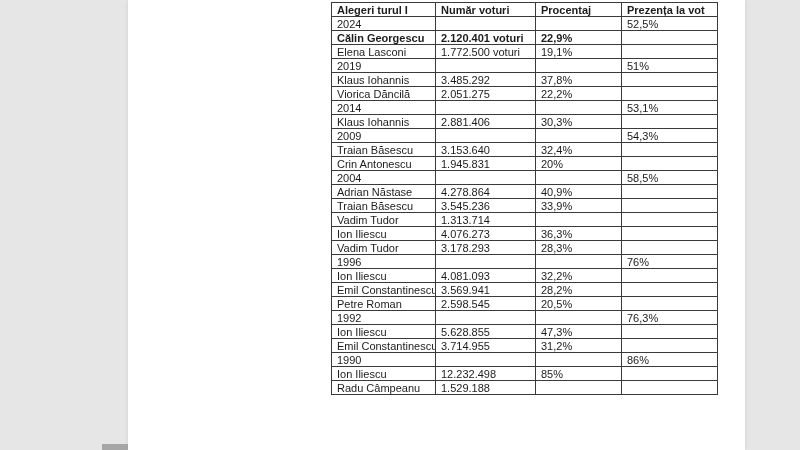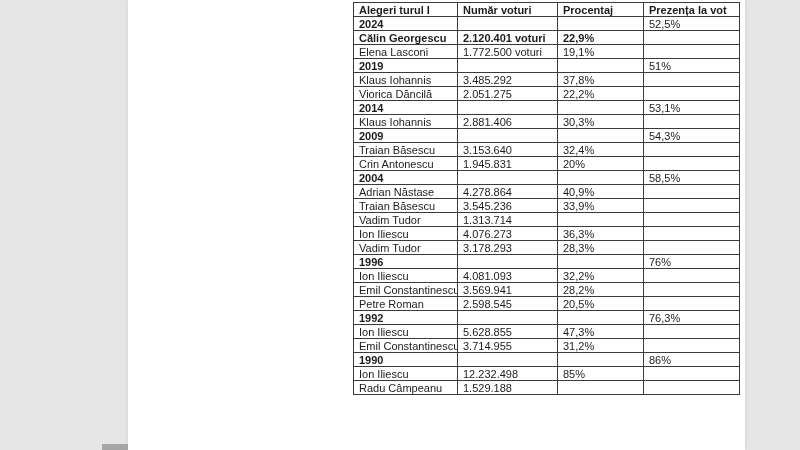--- a/index.html
+++ b/index.html
@@ -42,37 +42,36 @@
     background: #a6a6a6;
   }
   table.election-table {
     position: absolute;
     left: 203px;
     top: 2px;
     border-collapse: collapse;
     table-layout: fixed;
     width: 386px;
     background: #ffffff;
-    margin-left: 22px;
   }
   table.election-table td, table.election-table th {
     border: 1px solid #3a3a3a;
     height: 13px;
     padding: 0 2px 0 5px;
     font-size: 11px;
     line-height: 12px;
     color: #1c1c1c;
     text-align: left;
     vertical-align: middle;
     white-space: nowrap;
     overflow: hidden;
     font-weight: normal;
   }
   table.election-table thead th { font-weight: bold; }
-  tr.year td:first-child { font-weight: bold; }
+  tr.year td:first-child { font-weight: normal; }
   tr.bold td { font-weight: bold; }
 </style>
 </head>
 <body>
 
 <div class="stage">
   <div class="side-strip left"></div>
   <div class="side-strip right"></div>
   <div class="content-area">
     <table class="election-table">

